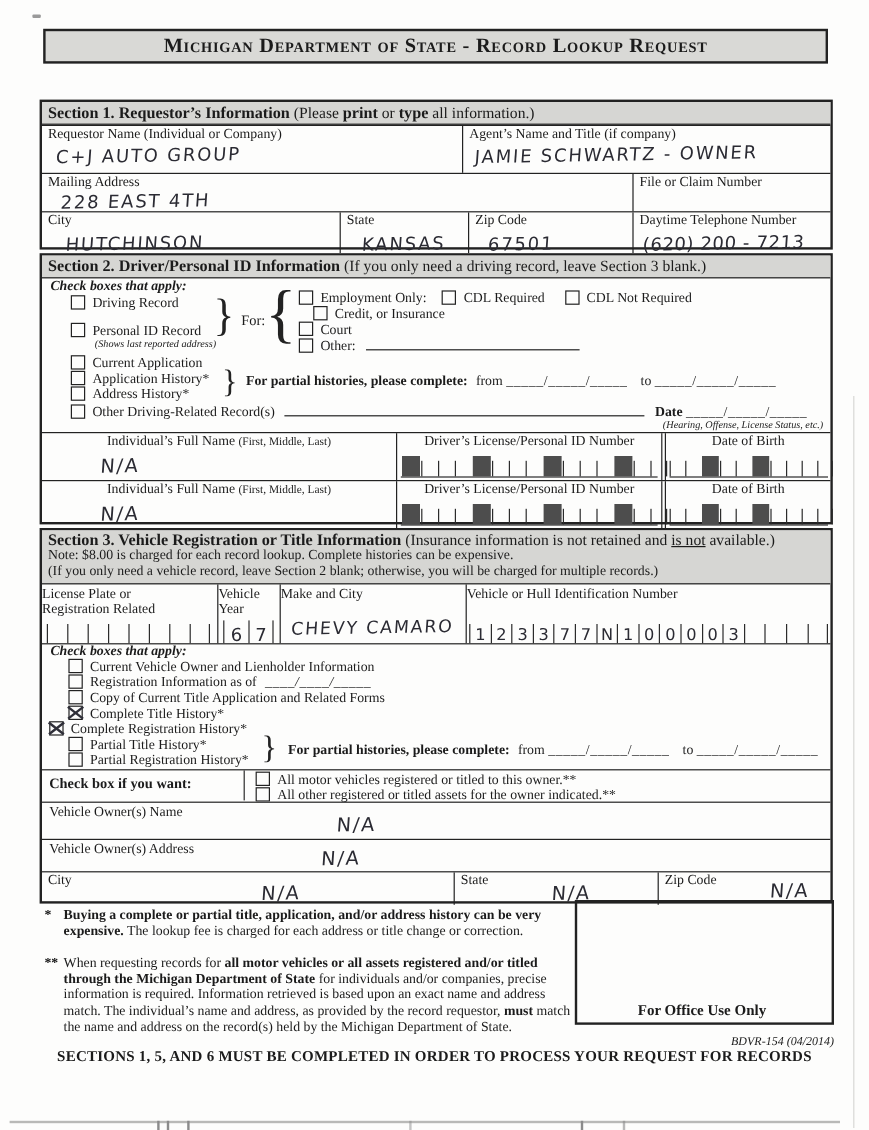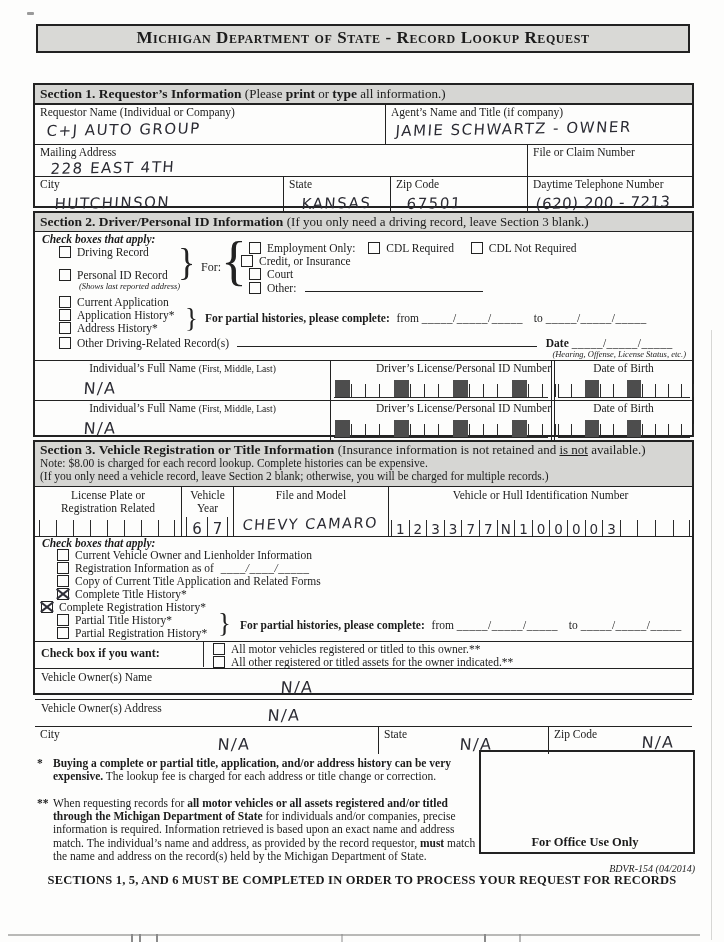--- a/index.html
+++ b/index.html
@@ -57,24 +57,24 @@
   .comb-dob .cc{width:13px;} .comb-dob .cc.dark{width:14px;}
   .comb-plate .cc{width:17px;height:16px;}
   .comb-year .cc{width:21px;height:19px;font-size:15px;}
   .comb-vin .cc{width:17.6px;height:16px;}
 
   
   .nrow{display:flex;border-top:1.5px solid #222;box-sizing:border-box;height:40px;}
   .ncell{box-sizing:border-box;text-align:center;position:relative;}
   .nhdr{font-size:11.5px;line-height:13px;padding-top:1px;}
   .nhdr .sm{font-size:9.5px;}
-  .dl-col{border-left:1.5px solid #222;text-align:right;}
+  .dl-col{border-left:1.5px solid #222;}
   .dob-col{border-left:4px double #222;}
 
-  .vcell{box-sizing:border-box;text-align:center;position:relative;}
+  .vcell{box-sizing:border-box;text-align:left;position:relative;}
   .vcell + .vcell{border-left:1.5px solid #222;}
   .vhdr{font-size:11.5px;line-height:13px;padding-top:2px;}
 
   .note-line{font-size:11.5px;line-height:13.5px;padding-left:5px;}
   .italic{font-style:italic;}
 
   
   .fnote{position:absolute;left:37px;width:442px;font-size:11.5px;line-height:13.2px;}
   .fnote .mk{position:absolute;left:0;top:0;font-weight:bold;}
   .fnote .tx{display:block;margin-left:16px;}
@@ -163,21 +163,21 @@
 
       <span class="brace" style="left:143px;top:9px;font-size:36px;transform:scaleY(1.05);">}</span>
       <div class="abs" style="left:166px;top:28px;font-size:12px;">For:</div>
       <span class="brace" style="left:186px;top:-2px;font-size:54px;transform:scaleY(1.0);">{</span>
 
       <div class="ckrow" style="left:214px;top:10px;">
         <span><span class="cb"></span><span>Employment Only:</span></span>
         <span style="margin-left:10px;"><span class="cb"></span><span>CDL Required</span></span>
         <span style="margin-left:14px;"><span class="cb"></span><span>CDL Not Required</span></span>
       </div>
-      <div class="ckrow" style="left:206px;top:23px;">
+      <div class="ckrow" style="left:226px;top:23px;">
         <span class="cb"></span><span>Credit, or Insurance</span>
       </div>
       <div class="ckrow" style="left:214px;top:36px;">
         <span class="cb"></span><span>Court</span>
       </div>
       <div class="ckrow" style="left:214px;top:49px;">
         <span class="cb"></span><span>Other:</span>
         <span class="blank" style="width:178px;margin-left:6px;"></span>
       </div>
 
@@ -287,21 +287,21 @@
               <span class="cc"></span>
               <span class="cc"></span>
               <span class="cc"></span>
               <span class="cc"></span>
             </div>
         </div>
       </div>
     </div>
   </div>
 
-  <div class="sec" style="top:440px;height:255px;">
+  <div class="sec" style="top:440px;height:313px;">
     <div style="background:#d6d6d3;border-bottom:1.5px solid #222;padding:1px 0 2px 0;">
       <div class="note-line" style="font-size:13px;"><b style="font-size:13.5px;">Section 3.  Vehicle Registration or Title Information </b><span>(Insurance information is not retained and </span><span class="u">is not</span><span> available.)</span></div>
       <div class="note-line">Note:  $8.00 is charged for each record lookup.  Complete histories can be expensive.</div>
       <div class="note-line">(If you only need a vehicle record, leave Section 2 blank; otherwise, you will be charged for multiple records.)</div>
     </div>
 
     <div style="display:flex;height:50px;border-bottom:1.5px solid #222;box-sizing:border-box;">
       <div class="vcell" style="width:146px;">
         <div class="vhdr">
             <div>License Plate or</div>
@@ -322,21 +322,21 @@
         <div class="vhdr">
             <div>Vehicle</div>
             <div>Year</div>
           </div>
         <div class="comb comb-year" style="position:absolute;left:4px;bottom:0;">
             <span class="cc">6</span>
             <span class="cc">7</span>
           </div>
       </div>
       <div class="vcell" style="width:155px;">
-        <div class="vhdr">File and Model</div>
+        <div class="vhdr">Make and City</div>
         <div class="hw" style="position:absolute;left:8px;bottom:3px;font-size:14.5px;">CHEVY CAMARO</div>
       </div>
       <div class="vcell" style="width:304px;">
         <div class="vhdr">Vehicle or Hull Identification Number</div>
         <div class="comb comb-vin" style="position:absolute;left:2px;bottom:0;">
             <span class="cc">1</span>
             <span class="cc">2</span>
             <span class="cc">3</span>
             <span class="cc">3</span>
             <span class="cc">7</span>

